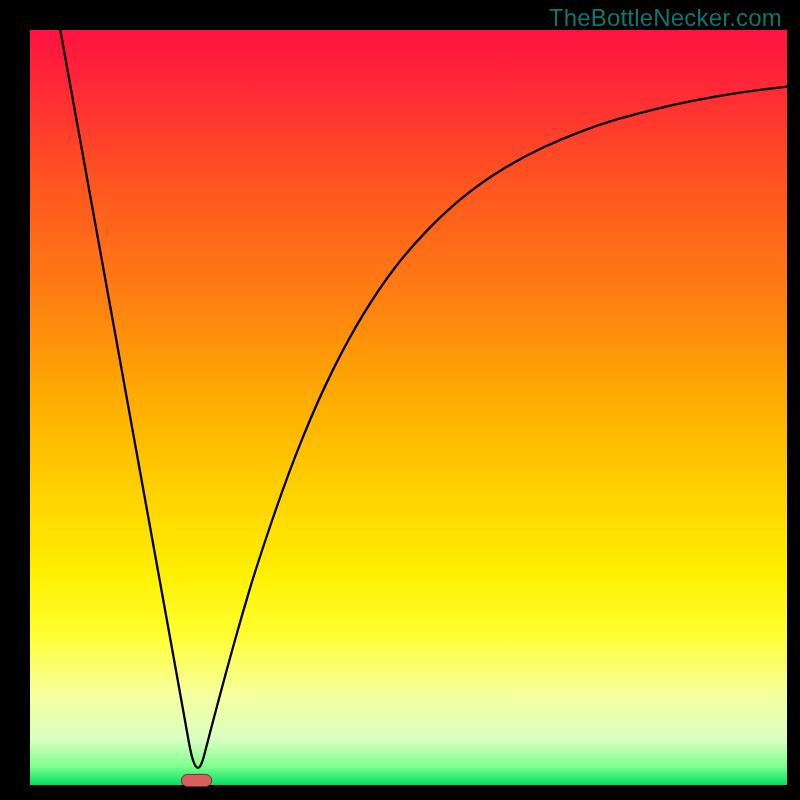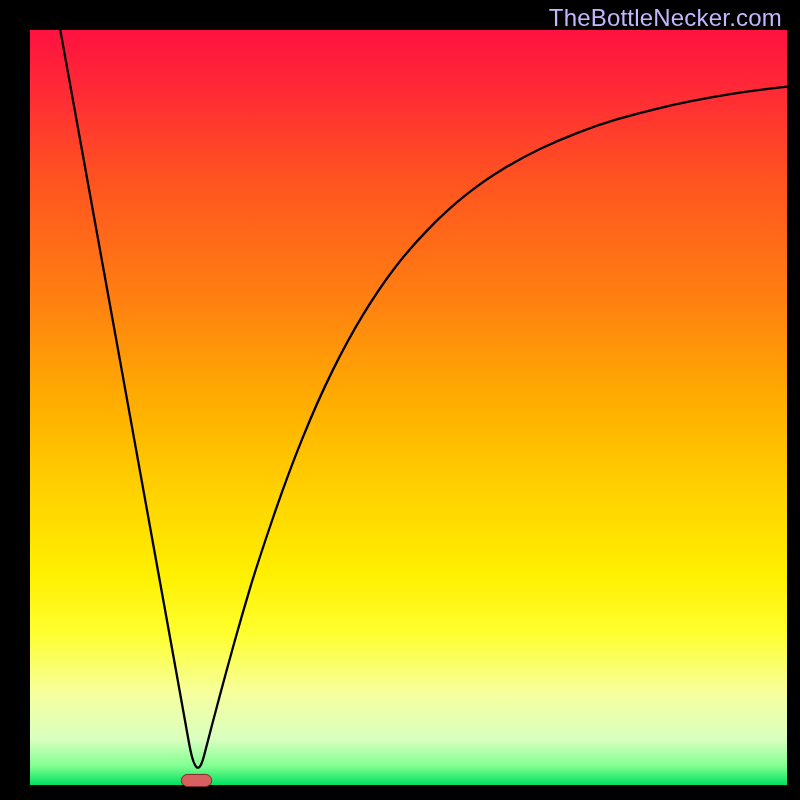--- a/index.html
+++ b/index.html
@@ -13,21 +13,21 @@
   }
   .stage {
     position: relative;
     width: 800px;
     height: 800px;
   }
   .watermark {
     position: absolute;
     top: 4px;
     right: 18px;
-    color: #c4b5fd;
+    color: #0f766e;
     font-size: 24px;
     font-weight: 400;
     letter-spacing: 0.2px;
     user-select: none;
   }
   svg {
     display: block;
   }
 </style>
 </head>

